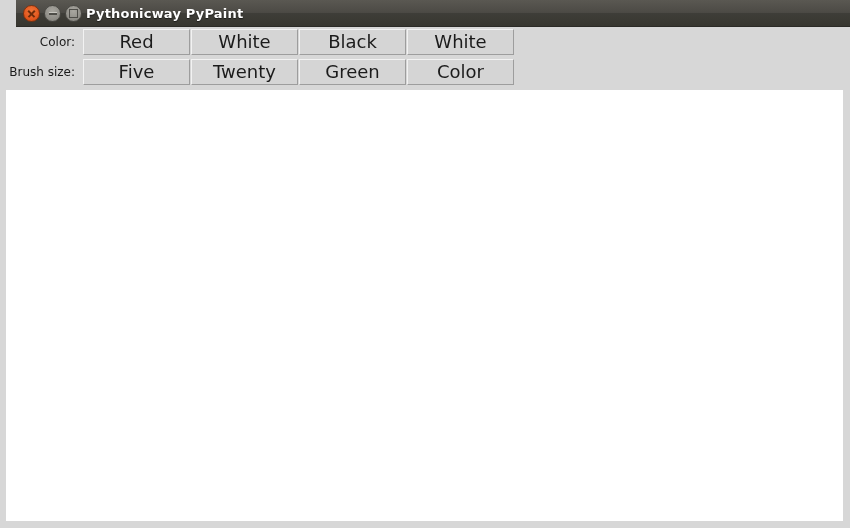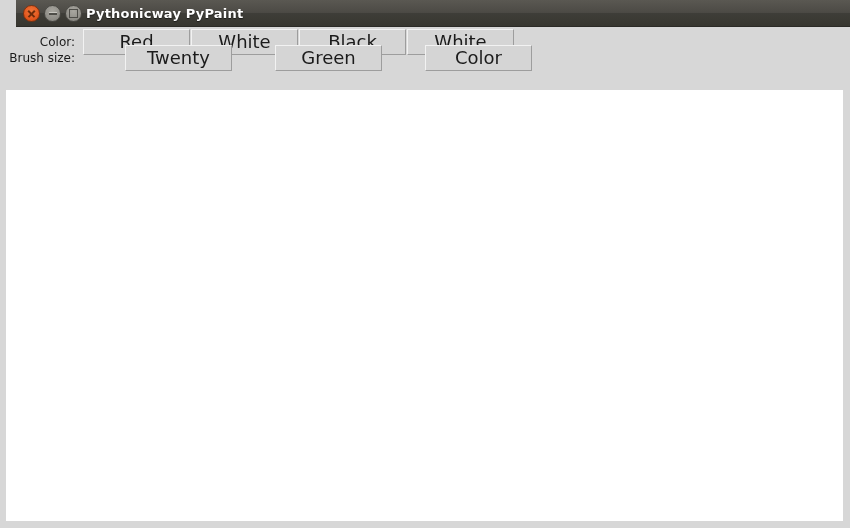--- a/index.html
+++ b/index.html
@@ -104,21 +104,21 @@
   }
   .trow {
     position: absolute;
     left: 0;
     width: 788px;
     height: 29px;
     display: flex;
     align-items: flex-start;
   }
   .trow.r1 { top: 2px; }
-  .trow.r2 { top: 18px; gap: 42px; }
+  .trow.r2 { top: 32px; }
 
   .rowlabel {
     width: 75px;
     text-align: right;
     font-size: 12px;
     color: #1b1b1b;
     line-height: 26px;
     height: 26px;
     padding-right: 0px;
     box-sizing: border-box;
@@ -180,20 +180,21 @@
     <div class="trow r1">
       <div class="rowlabel">Color:</div>
       <button class="btn">Red</button>
       <button class="btn">White</button>
       <button class="btn">Black</button>
       <button class="btn">White</button>
     </div>
 
     <div class="trow r2">
       <div class="rowlabel">Brush size:</div>
+      <button class="btn">Five</button>
       <button class="btn">Twenty</button>
       <button class="btn">Green</button>
       <button class="btn">Color</button>
     </div>
 
   </div>
 
   <div class="canvas"></div>
 
 </div>

